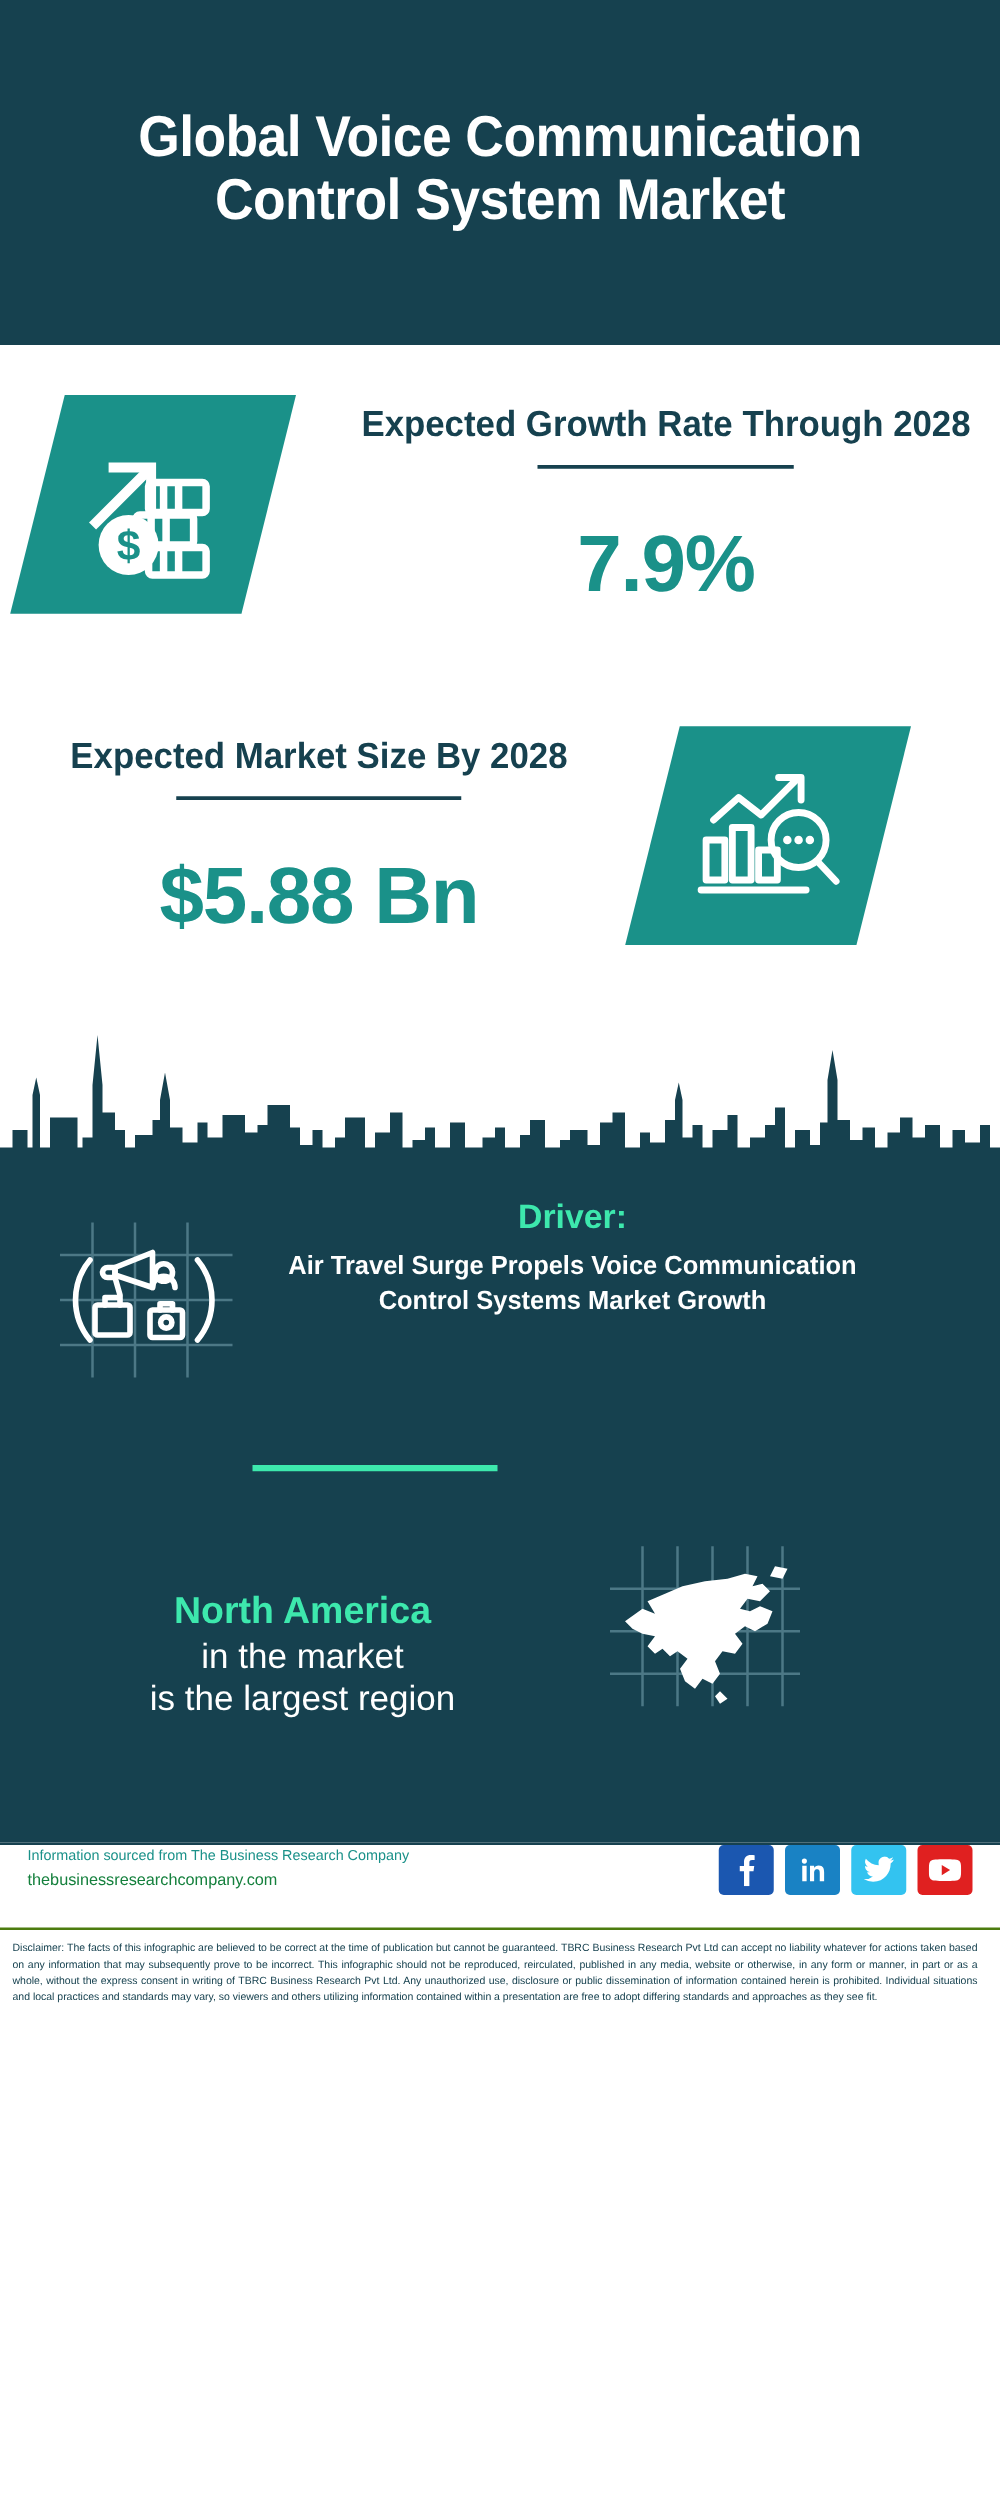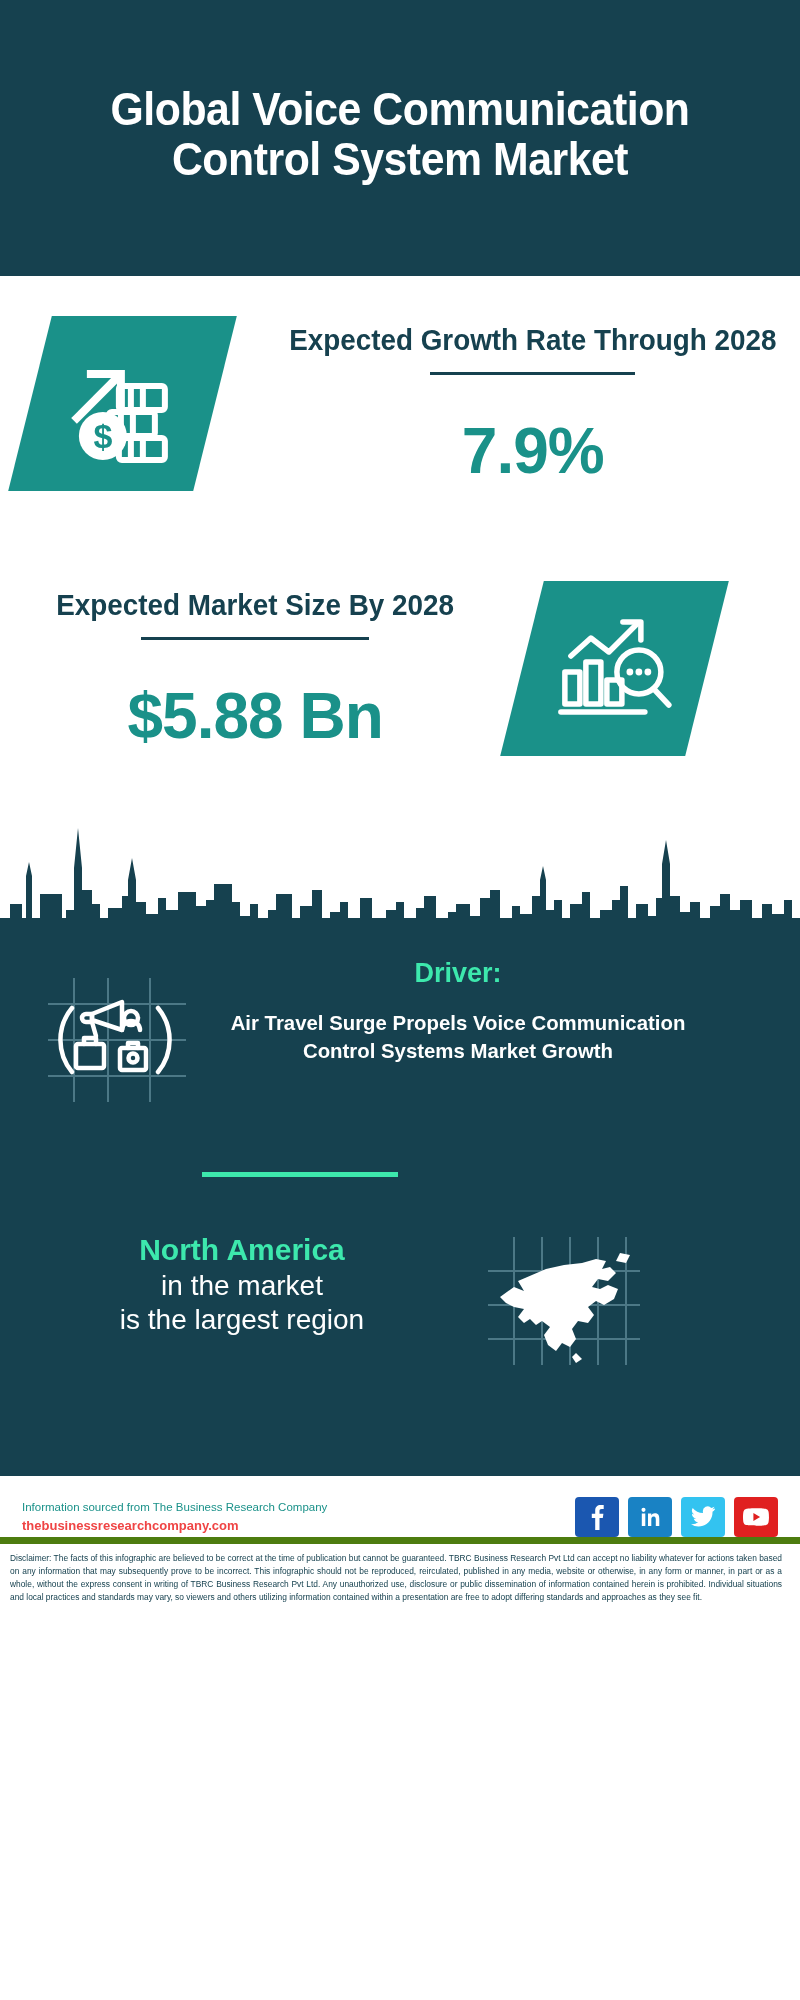--- a/index.html
+++ b/index.html
@@ -97,21 +97,21 @@
     top:22px; left:0; width:800px;
     display:flex;
     align-items:flex-start;
   }
   .driver-icon { margin-left:40px; margin-top:12px; flex:none; }
   .driver-text { width:500px; text-align:center; margin-left:18px; }
   .driver-heading {
     color:#3de8ad;
     font-size:27px;
     font-weight:bold;
-    margin-bottom:20px;
+    margin-bottom:10px;
   }
   .driver-body {
     color:#ffffff;
     font-size:21px;
     font-weight:bold;
     line-height:1.33;
     transform:scaleX(0.97);
   }
 
   .mint-rule {
@@ -120,49 +120,49 @@
     left:202px;
     width:196px;
     height:5px;
     background:#3de8ad;
   }
 
   .region-block {
     position:absolute;
     top:295px; left:0; width:644px;
     display:flex;
-    align-items:flex-start;
+    align-items:flex-end;
   }
   .region-text { width:500px; text-align:center; margin-left:10px; }
   .region-name {
     color:#3de8ad;
     font-size:30px;
     font-weight:bold;
     line-height:1.25;
   }
   .region-sub {
     color:#ffffff;
     font-size:28px;
     line-height:1.22;
   }
   .region-map { margin-left:10px; flex:none; }
 
   
   .footer-src {
     background:#ffffff;
     height:70px;
     display:flex;
-    align-items:flex-end;
+    align-items:flex-start;
     padding:0 22px;
     border-top:2px solid #16414f;
-    border-bottom:7px solid #4d7c0f;
+    border-bottom:2px solid #4d7c0f;
   }
   .src-text { flex:1; }
   .src-line1 { color:#1a9189; font-size:11.5px; line-height:1.6; }
-  .src-line2 { color:#ef4444; font-size:13px; font-weight:bold; line-height:1.6; }
+  .src-line2 { color:#15803d; font-size:13px; font-weight:normal; line-height:1.6; }
   .socials { display:flex; gap:9px; align-items:center; }
   .sbtn {
     width:44px; height:40px;
     border-radius:4px;
     display:flex; align-items:center; justify-content:center;
     color:#fff; font-weight:bold;
   }
   .s-fb { background:#1b57b0; }
   .s-li { background:#1982c4; }
   .s-tw { background:#33c3f0; }

